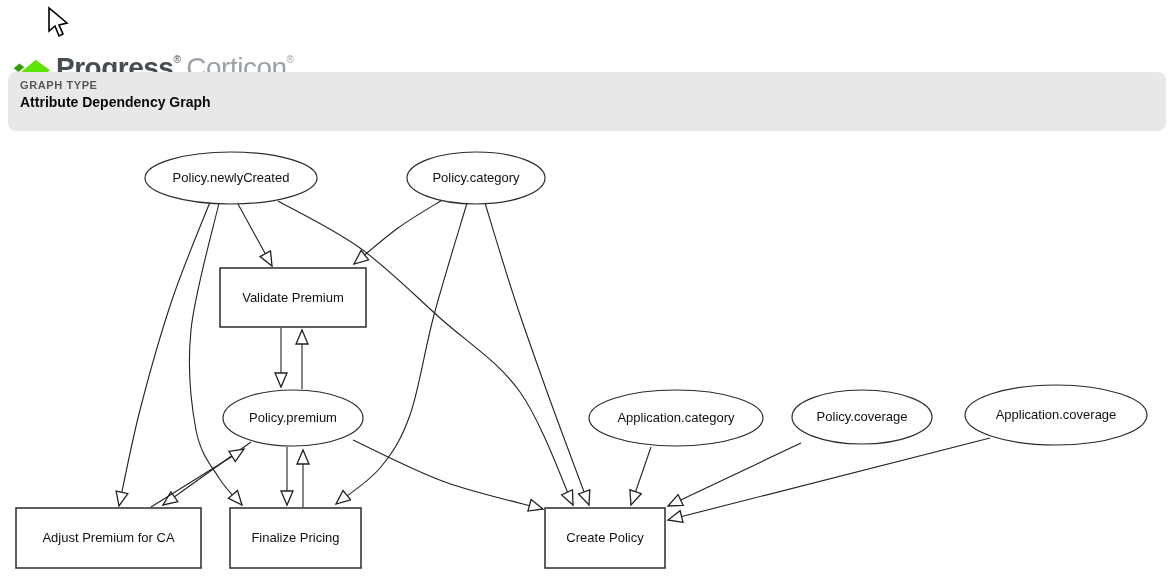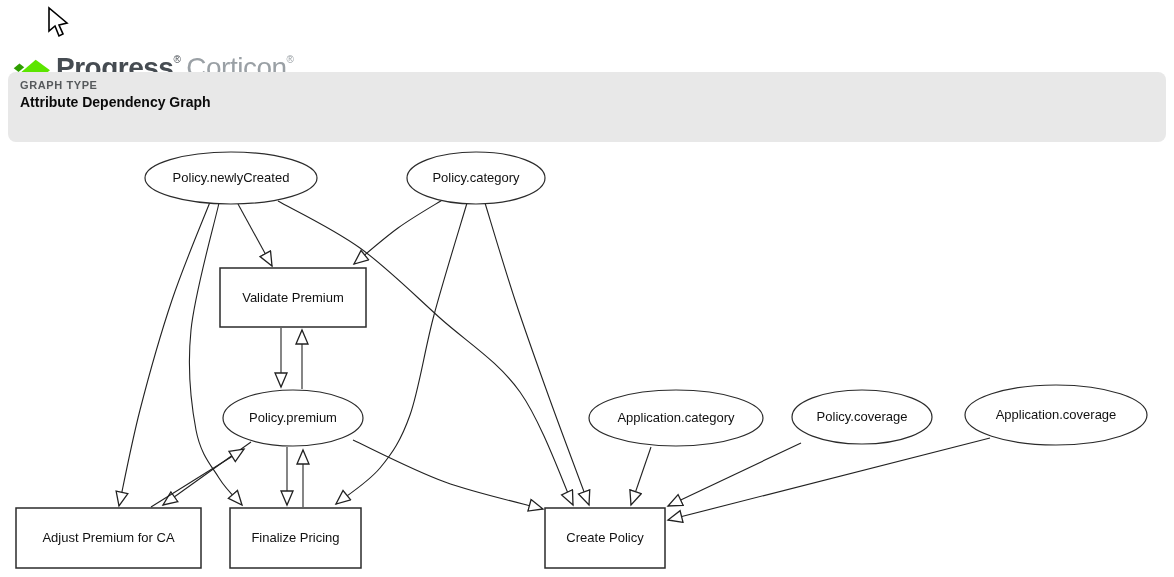--- a/index.html
+++ b/index.html
@@ -9,21 +9,21 @@
   
   .topbar{position:absolute;left:0;top:0;width:1174px;height:64px;background:#fff;}
   .brand{position:absolute;left:8px;top:6px;display:flex;align-items:flex-start;margin-top:46px;}
   .brand-mark{width:42px;height:44px;margin-right:6px;}
   .brand-name{font-size:28px;font-weight:700;color:#464c52;letter-spacing:-0.5px;}
   .brand-product{font-size:28px;font-weight:400;color:#9aa0a5;margin-left:6px;letter-spacing:-0.5px;}
   .reg{font-size:10px;vertical-align:14px;font-weight:400;}
   .cursor{position:absolute;left:46px;top:6px;}
 
   
-  .infobar{position:absolute;left:8px;top:72px;width:1158px;height:70px;
+  .infobar{position:absolute;left:8px;top:72px;width:1158px;height:59px;
            background:#e8e8e8;border-radius:8px;}
   .info-col{position:absolute;top:7px;}
   .info-col.left{left:12px;}
   .info-col.right{left:590px;}
   .info-label{font-size:11px;font-weight:700;color:#56595c;letter-spacing:.6px;}
   .info-value{font-size:14px;font-weight:700;color:#0a0a0a;margin-top:3px;}
 
   
   #graph{position:absolute;left:0;top:130px;width:1174px;height:447px;}
   .node-shape{fill:#ffffff;stroke:#2b2b2b;}

